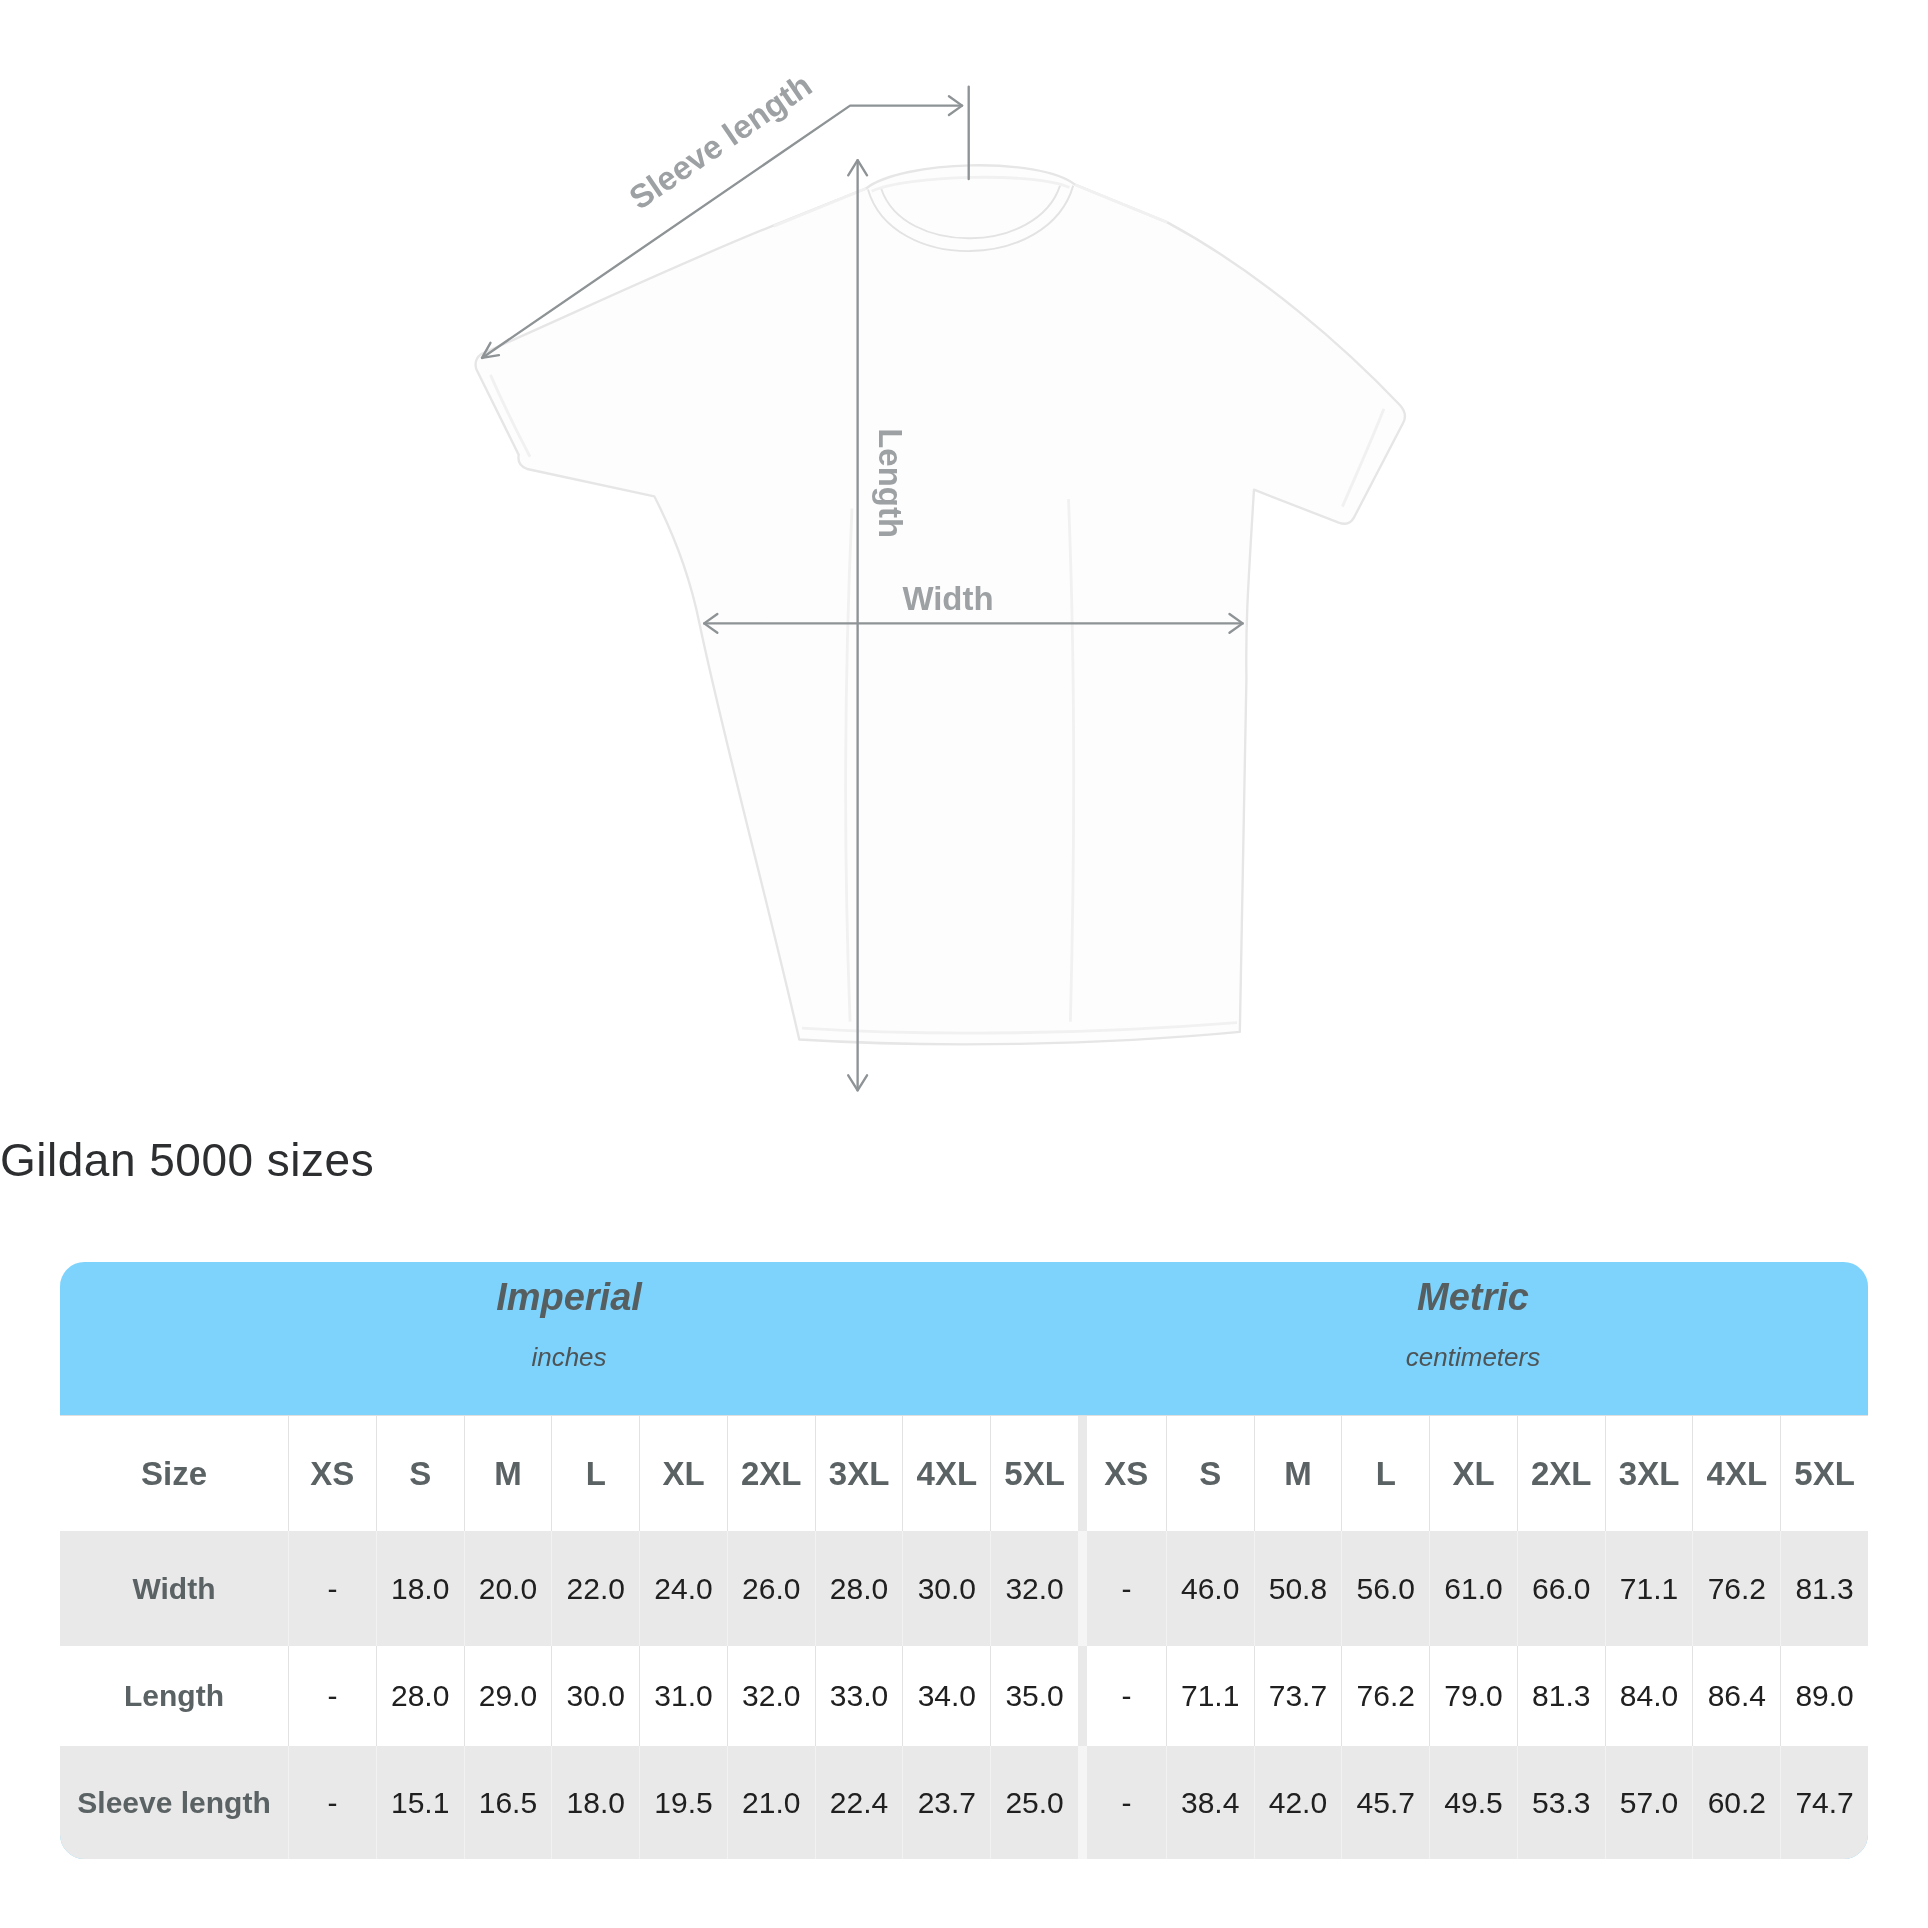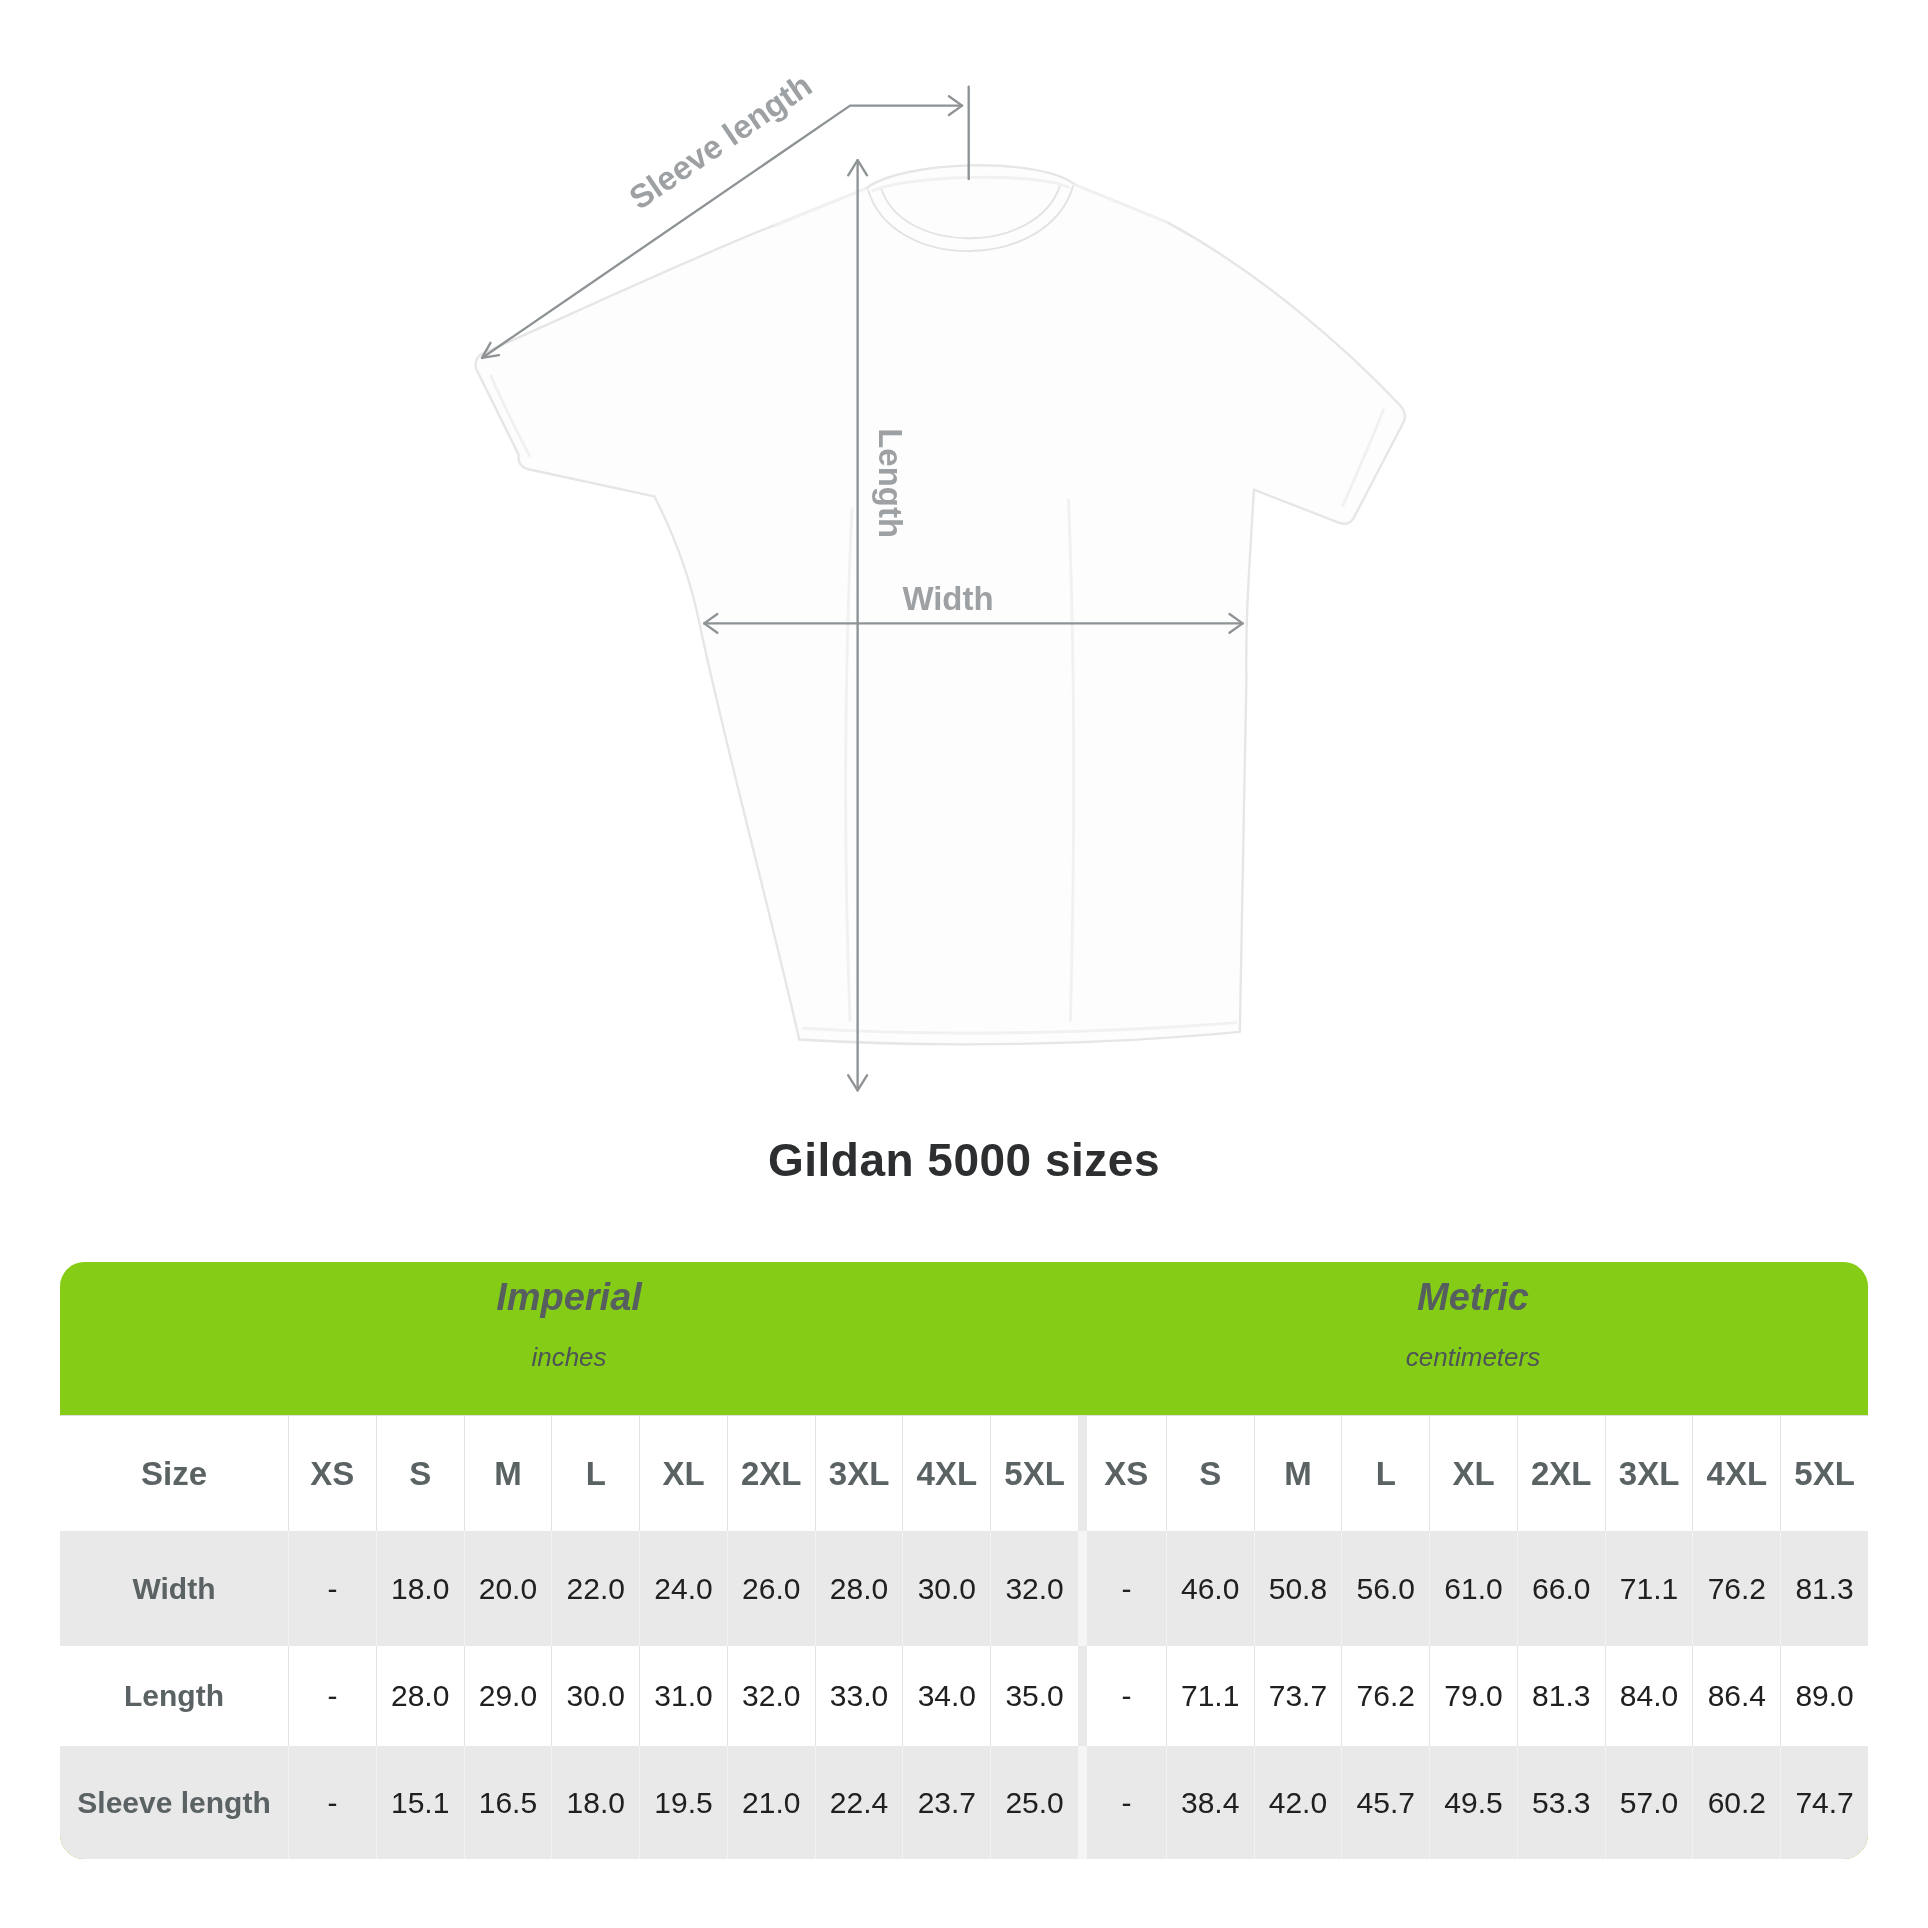--- a/index.html
+++ b/index.html
@@ -8,31 +8,31 @@
     font-family:"Liberation Sans", sans-serif; overflow:hidden;
   }
   .diagram-svg { position:absolute; left:0; top:0; }
   .dim-line { stroke:#8e9396; stroke-width:2.5; fill:none; stroke-linecap:round; stroke-linejoin:round; }
   .dim-label { font-family:"Liberation Sans", sans-serif; font-size:35px; font-weight:bold; fill:#9da1a3; }
   .tee-outline { fill:#fdfdfd; stroke:#e6e6e6; stroke-width:2.5; stroke-linejoin:round; }
   .tee-detail { fill:none; stroke:#e3e3e3; stroke-width:2; }
   .tee-faint  { fill:none; stroke:#f1f1f1; stroke-width:3; }
 
   .page-title {
-    position:absolute; left:0; top:1133px; width:100%; text-align:center;
-    font-size:46px; font-weight:bold; color:#2c2e2f; letter-spacing:0.5px;
+    position:absolute; left:0; top:1133px; width:100%; text-align:left;
+    font-size:46px; font-weight:normal; color:#2c2e2f; letter-spacing:0.5px;
   }
   .page-subtitle {
     position:absolute; left:0; top:1189px; width:100%; text-align:center;
     font-size:27px; font-style:italic; color:#3f4446;
   }
 
   .size-table {
     position:absolute; left:60px; top:1262px; width:1808px; height:597px;
-    background:#84cc16; border-radius:24.5px; overflow:hidden;
+    background:#7dd3fc; border-radius:24.5px; overflow:hidden;
     display:grid;
     grid-template-columns:228px repeat(18, 1fr);
     grid-template-rows:154px 115px 115px 100px 113px;
   }
   .cell { display:flex; align-items:center; justify-content:center; }
   .band {
     grid-row:1; display:flex; flex-direction:column; align-items:center; justify-content:center;
     padding-bottom:28px; border-bottom:1.9px solid #dfdfdf;
   }
   .band-imperial { grid-column:1 / span 10; }

